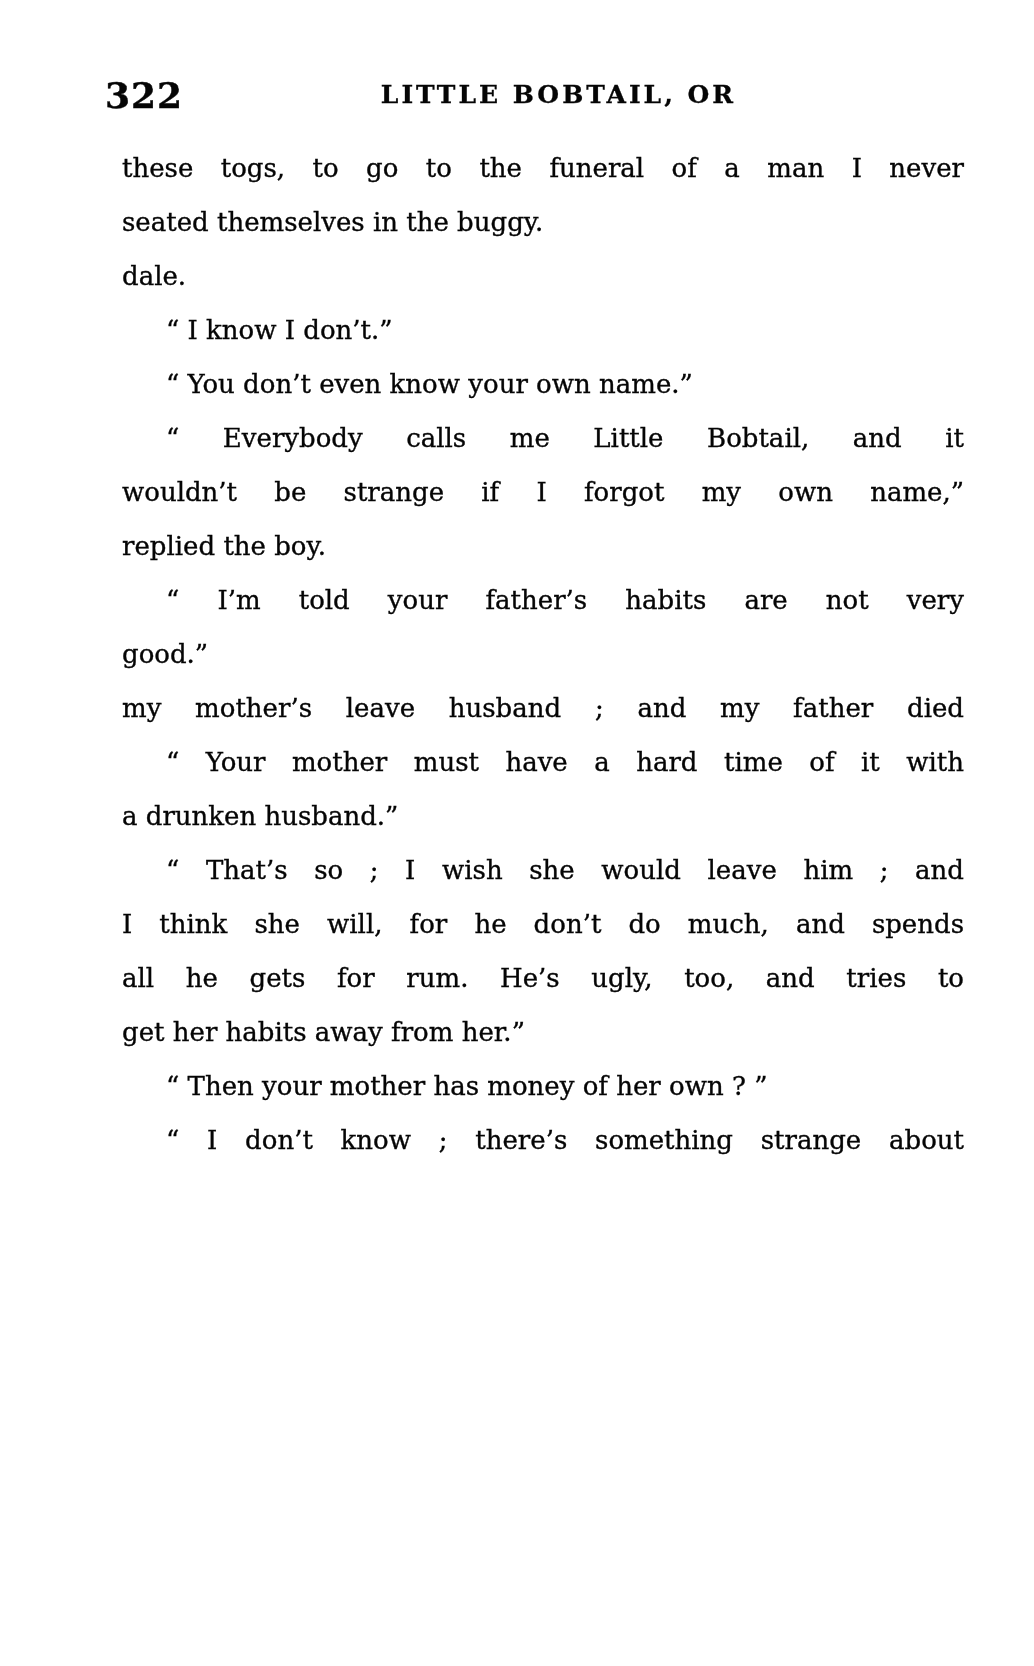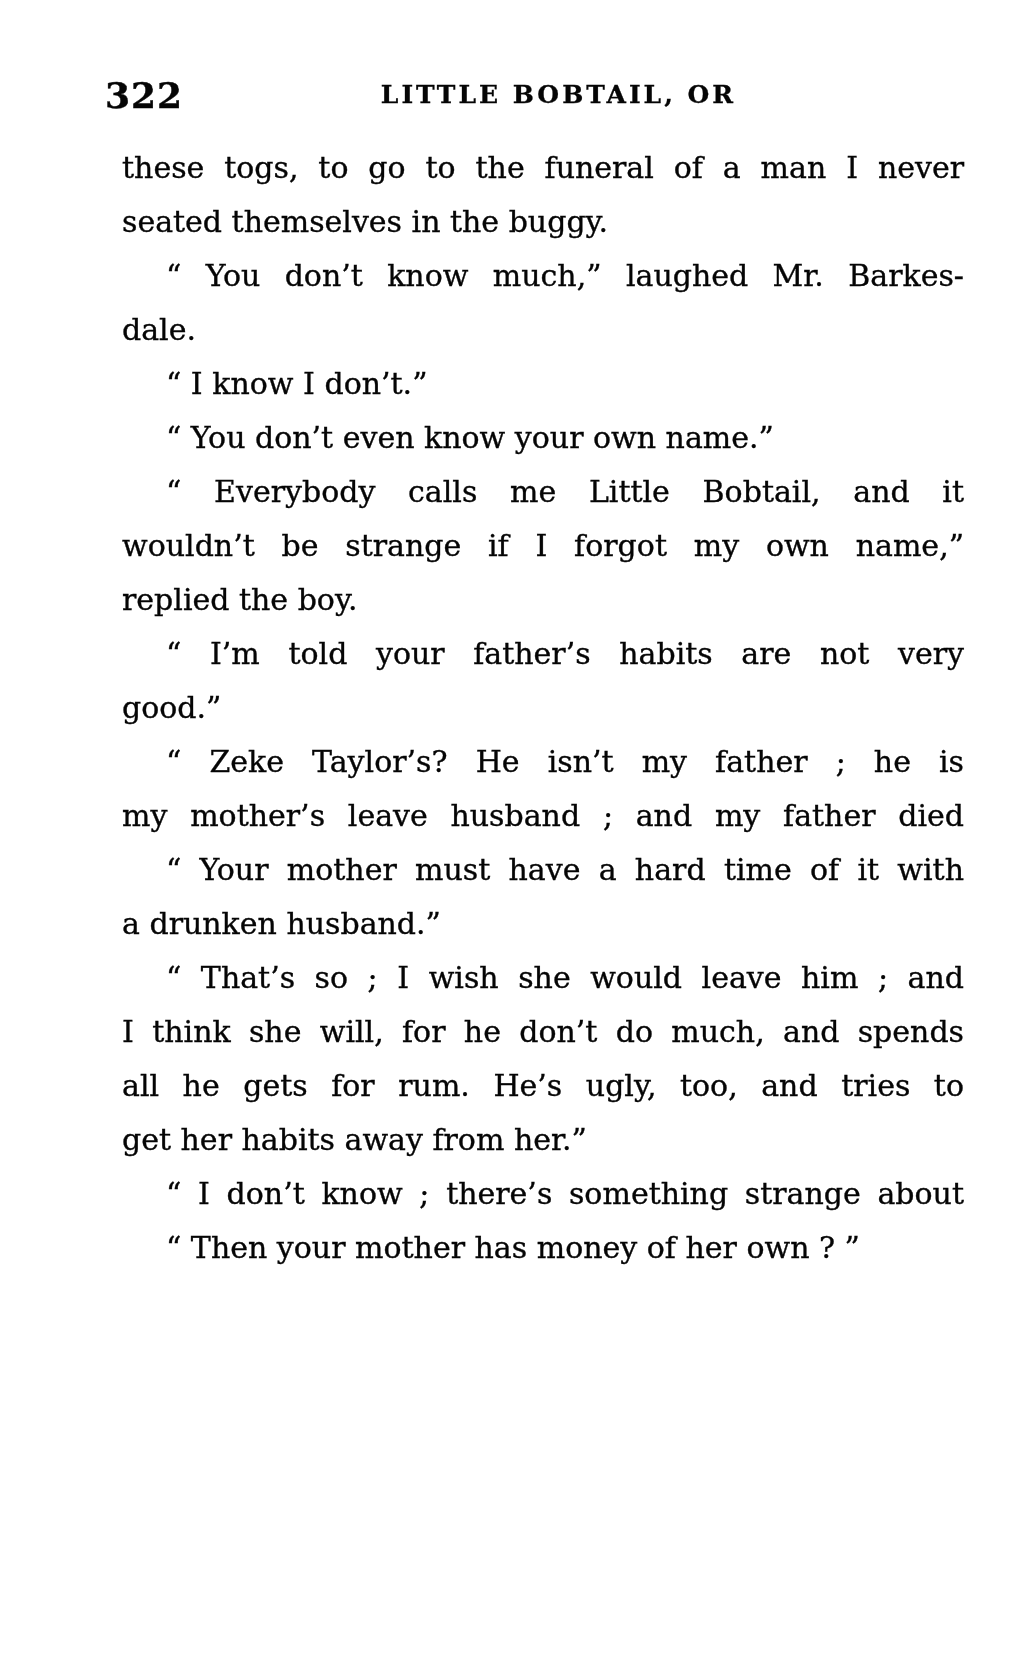--- a/index.html
+++ b/index.html
@@ -44,21 +44,21 @@
     letter-spacing: 3px;
     -webkit-text-stroke: 0.3px #050505;
   }
   .body-text {
     position: absolute;
     left: 122px;
     top: 141px;
     width: 842px;
   }
   .ln {
-    font-size: 30px;
+    font-size: 26px;
     line-height: 54px;
     text-align: justify;
     text-align-last: justify;
     -webkit-text-stroke: 0.35px #050505;
     white-space: normal;
   }
   .ln.last {
     text-align-last: left;
   }
   .ln.ind {
@@ -70,33 +70,31 @@
 
 <div class="page">
   <div class="header">
     <span class="page-number">322</span>
     <span class="running-header">LITTLE BOBTAIL, OR</span>
   </div>
 
   <div class="body-text">
     <div class="ln">these togs, to go to the funeral of a man I never</div>
     <div class="ln last">seated themselves in the buggy.</div>
-    <div class="ln ind">“ You don’t know much,” laughed Mr. Barkes-</div>
     <div class="ln last">dale.</div>
     <div class="ln ind last">“ I know I don’t.”</div>
     <div class="ln ind last">“ You don’t even know your own name.”</div>
     <div class="ln ind">“ Everybody calls me Little Bobtail, and it</div>
     <div class="ln">wouldn’t be strange if I forgot my own name,”</div>
     <div class="ln last">replied the boy.</div>
     <div class="ln ind">“ I’m told your father’s habits are not very</div>
     <div class="ln last">good.”</div>
-    <div class="ln ind">“ Zeke Taylor’s?  He isn’t my father ; he is</div>
     <div class="ln">my mother’s leave husband ; and my father died</div>
     <div class="ln ind">“ Your mother must have a hard time of it with</div>
     <div class="ln last">a drunken husband.”</div>
     <div class="ln ind">“ That’s so ; I wish she would leave him ; and</div>
     <div class="ln">I think she will, for he don’t do much, and spends</div>
     <div class="ln">all he gets for rum.  He’s ugly, too, and tries to</div>
     <div class="ln last">get her habits away from her.”</div>
+    <div class="ln ind last">“ Then your mother has money of her own ? ”</div>
     <div class="ln ind">“ I don’t know ; there’s something strange about</div>
-    <div class="ln ind last">“ Then your mother has money of her own ? ”</div>
   </div>
 </div>
 
 </body></html>

